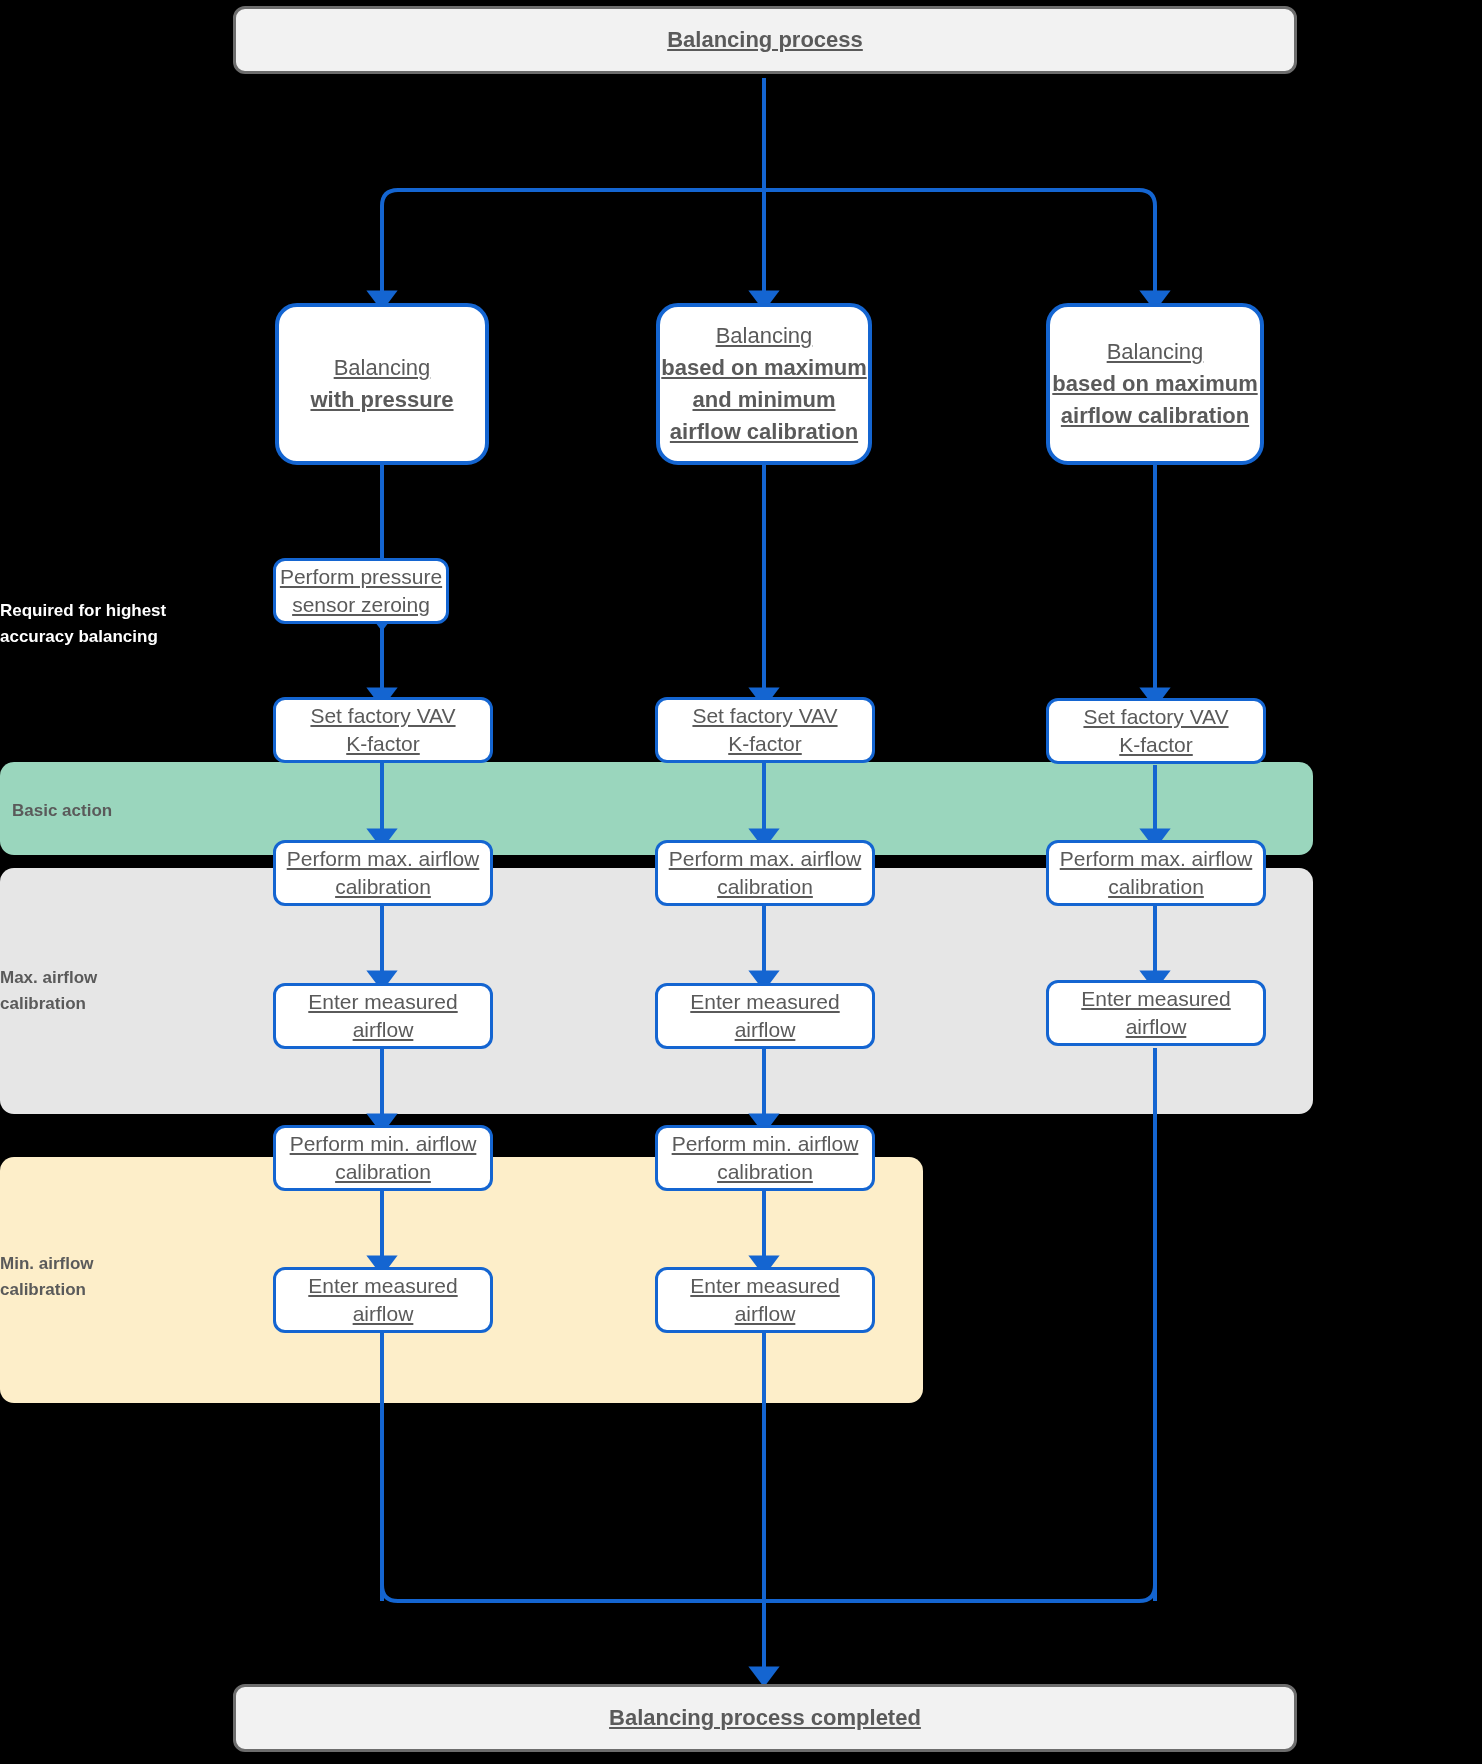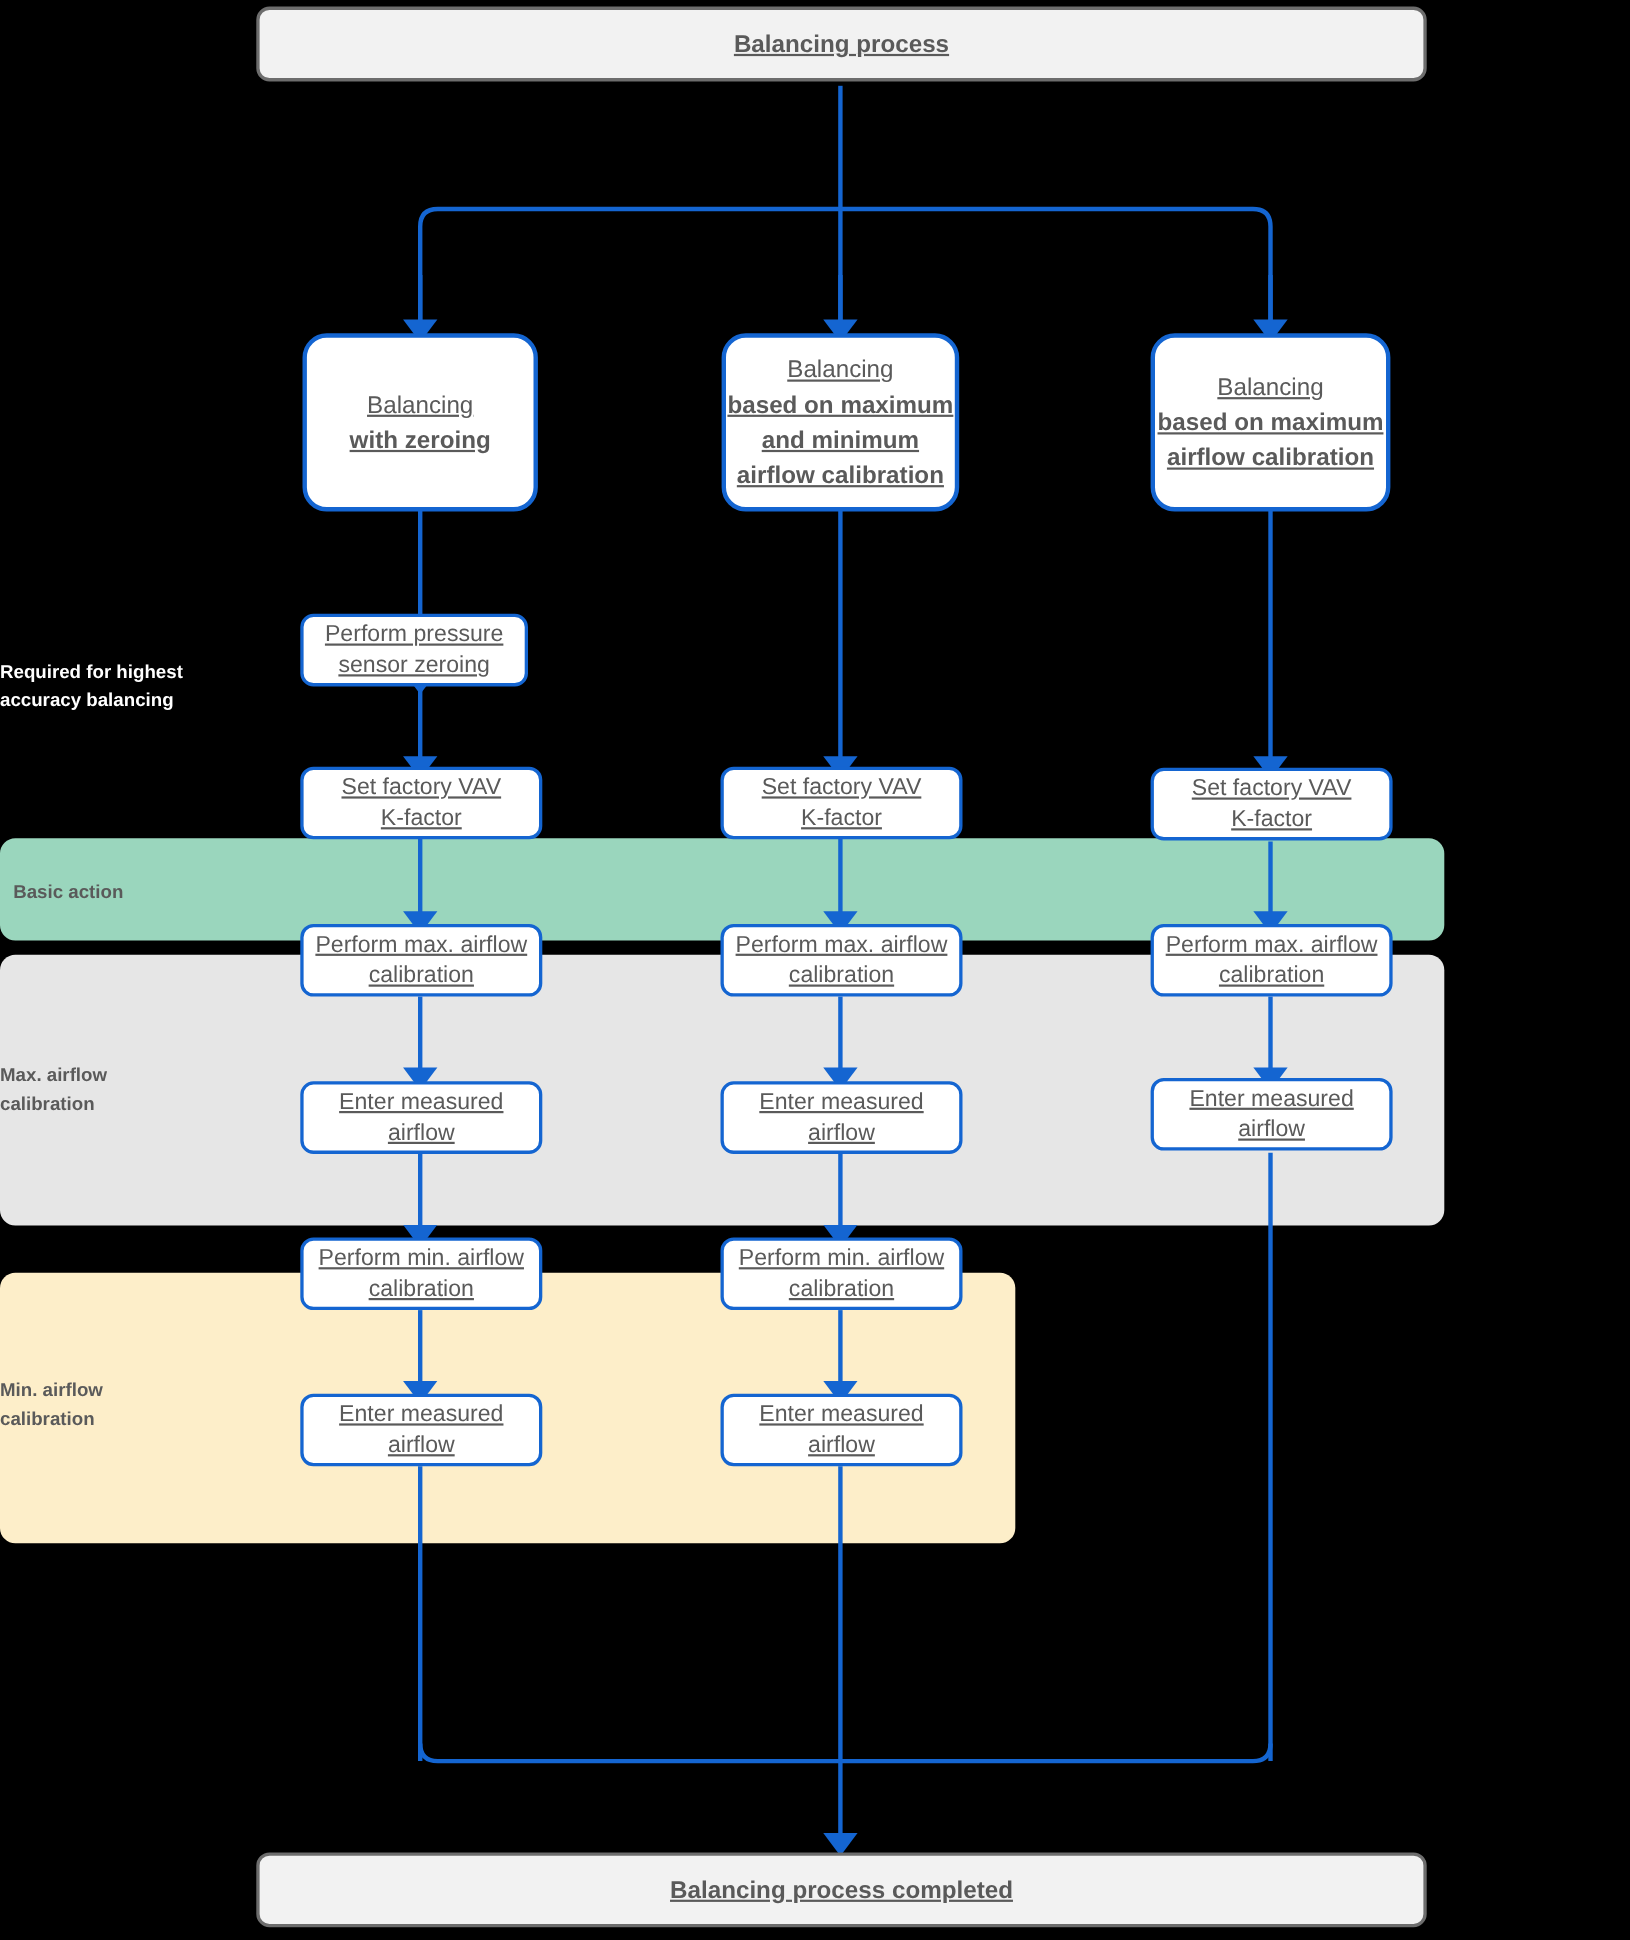--- a/index.html
+++ b/index.html
@@ -85,37 +85,37 @@
 
       <path d="M382,1585 Q382,1601 398,1601 L1139,1601 Q1155,1601 1155,1585"></path>
       <path d="M764,1601 L764,1676" marker-end="url(#ah)"></path>
     </g>
   </svg>
 
   <div class="node terminal" style="left:233px;top:6px;width:1064px;height:68px;">Balancing process</div>
 
   <div class="node big" style="left:275px;top:303px;width:214px;height:162px;flex-direction:column;">
     <span>Balancing</span>
-    <b>with zeroing</b>
+    <b>with pressure</b>
   </div>
 
   <div class="node big" style="left:656px;top:303px;width:216px;height:162px;flex-direction:column;">
     <span>Balancing</span>
     <b style="white-space:pre-line;">based on maximum
 and minimum
 airflow calibration</b>
   </div>
 
   <div class="node big" style="left:1046px;top:303px;width:218px;height:162px;flex-direction:column;">
     <span>Balancing</span>
     <b style="white-space:pre-line;">based on maximum
 airflow calibration</b>
   </div>
 
-  <div class="node" style="left:273px;top:558px;width:207px;height:66px;white-space:pre-line;">Perform pressure
+  <div class="node" style="left:273px;top:558px;width:176px;height:66px;white-space:pre-line;">Perform pressure
 sensor zeroing</div>
 
   <div class="node" style="left:273px;top:697px;width:220px;height:66px;white-space:pre-line;">Set factory VAV
 K-factor</div>
 
   <div class="node" style="left:273px;top:840px;width:220px;height:66px;white-space:pre-line;">Perform max. airflow
 calibration</div>
 
   <div class="node" style="left:273px;top:983px;width:220px;height:66px;white-space:pre-line;">Enter measured
 airflow</div>

